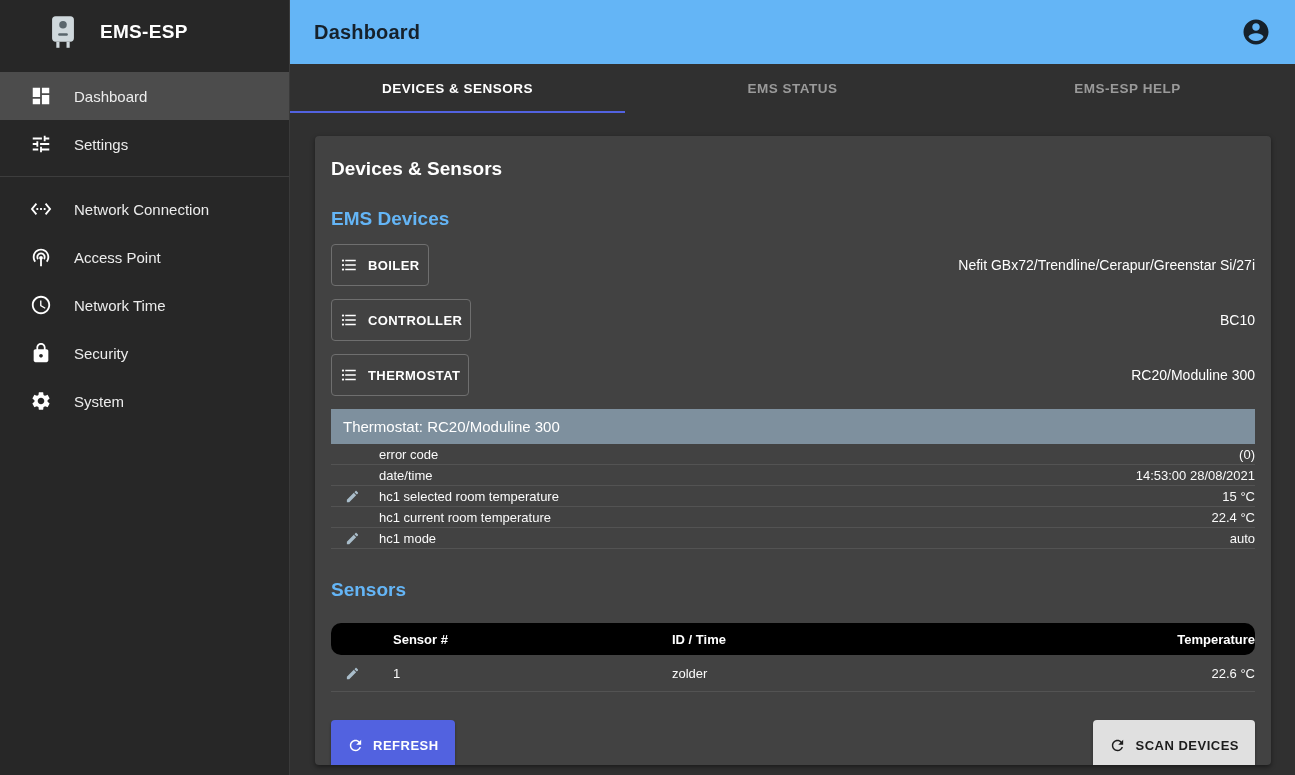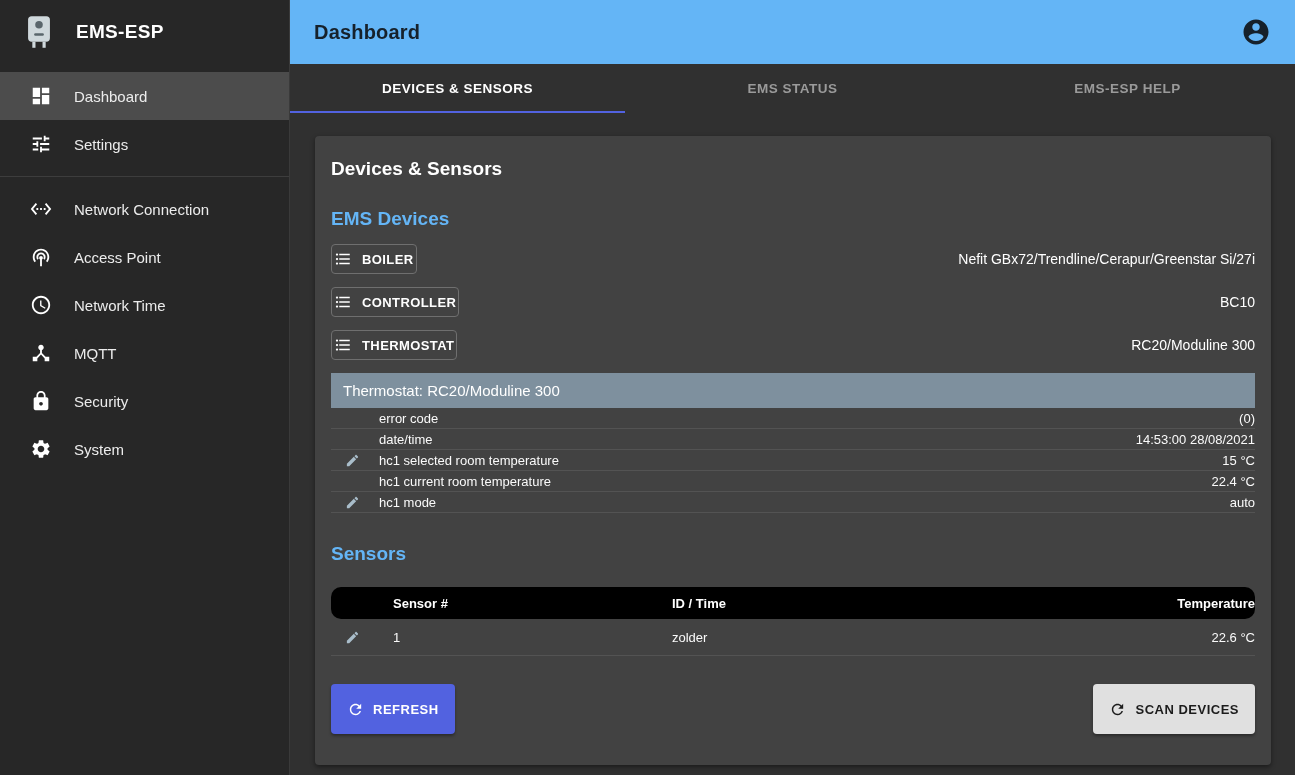--- a/index.html
+++ b/index.html
@@ -14,21 +14,21 @@
 
   
   .sidebar {
     width: 290px; flex-shrink: 0;
     background: #272727;
     border-right: 1px solid #3a3a3a;
     display: flex; flex-direction: column;
   }
   .sidebar-header {
     height: 64px; display: flex; align-items: center;
-    padding: 0 24px; gap: 22px; flex-shrink: 0;
+    padding: 0 24px; gap: 22px; flex-shrink: 0; margin-left: 24px;
   }
   .logo-icon { width: 30px; height: 34px; }
   .app-title { font-size: 19px; font-weight: bold; letter-spacing: .3px; color: #fff; }
   .nav { padding-top: 8px; }
   .nav-item {
     height: 48px; display: flex; align-items: center;
     padding: 0 16px 0 30px; gap: 22px;
     font-size: 15px; color: #ececec; cursor: pointer;
   }
   .nav-item svg { width: 22px; height: 22px; fill: #ffffff; flex-shrink: 0; }
@@ -68,21 +68,21 @@
   .section-heading { font-size: 19px; font-weight: bold; color: #64b5f6; }
   .ems-heading { margin-top: 28px; }
 
   .device-list { margin-top: 14px; }
   .device-row {
     display: flex; align-items: center; justify-content: space-between;
     margin-bottom: 13px;
   }
   .device-btn {
     display: inline-flex; align-items: center; gap: 10px;
-    height: 30px; padding: 0 2px;
+    height: 42px; padding: 0 8px;
     background: transparent; border: 1px solid #6f6f6f; border-radius: 4px;
     color: #fff; font-family: "Liberation Sans", sans-serif;
     font-size: 13px; font-weight: bold; letter-spacing: .4px; cursor: pointer;
   }
   .device-btn svg { width: 18px; height: 18px; fill: #fff; }
   .device-model { font-size: 14px; color: #fff; }
 
   .tbl-header {
     margin-top: 9px; background: #7e909e; color: #fff;
     font-size: 15px; padding: 9px 12px;
@@ -168,26 +168,20 @@
         <svg viewBox="0 0 24 24">
             <path d="M12 11c-1.1 0-2 .9-2 2 0 .74.4 1.38 1 1.72V22h2v-7.28c.6-.35 1-.98 1-1.72 0-1.1-.9-2-2-2zm0-8C7.03 3 3 7.03 3 12c0 2.21.8 4.23 2.12 5.79l1.42-1.42C5.59 15.19 5 13.67 5 12c0-3.87 3.13-7 7-7s7 3.13 7 7c0 1.67-.59 3.19-1.54 4.36l1.42 1.42C20.2 16.23 21 14.21 21 12c0-4.97-4.03-9-9-9zm0 4c-2.76 0-5 2.24-5 5 0 1.12.37 2.16 1 3l1.43-1.43c-.27-.47-.43-1-.43-1.57 0-1.66 1.34-3 3-3s3 1.34 3 3c0 .57-.16 1.1-.43 1.57L16 15c.63-.84 1-1.88 1-3 0-2.76-2.24-5-5-5z"></path>
           </svg>
         <span>Access Point</span>
       </div>
       <div class="nav-item">
         <svg viewBox="0 0 24 24">
             <path d="M11.99 2C6.47 2 2 6.48 2 12s4.47 10 9.99 10C17.52 22 22 17.52 22 12S17.52 2 11.99 2zm.01 18c-4.42 0-8-3.58-8-8s3.58-8 8-8 8 3.58 8 8-3.58 8-8 8zm.5-13H11v6l5.25 3.15.75-1.23-4.5-2.67z"></path>
           </svg>
         <span>Network Time</span>
-      </div>
-      <div class="nav-item">
-        <svg viewBox="0 0 24 24">
-            <path d="M17 16l-4-4V8.82C14.16 8.4 15 7.3 15 6c0-1.66-1.34-3-3-3S9 4.34 9 6c0 1.3.84 2.4 2 2.82V12l-4 4H3v5h5v-3.05l4-4.2 4 4.2V21h5v-5h-4z"></path>
-          </svg>
-        <span>MQTT</span>
       </div>
       <div class="nav-item">
         <svg viewBox="0 0 24 24">
             <path d="M18 8h-1V6c0-2.76-2.24-5-5-5S7 3.24 7 6v2H6c-1.1 0-2 .9-2 2v10c0 1.1.9 2 2 2h12c1.1 0 2-.9 2-2V10c0-1.1-.9-2-2-2zm-6 9c-1.1 0-2-.9-2-2s.9-2 2-2 2 .9 2 2-.9 2-2 2zm3.1-9H8.9V6c0-1.71 1.39-3.1 3.1-3.1 1.71 0 3.1 1.39 3.1 3.1v2z"></path>
           </svg>
         <span>Security</span>
       </div>
       <div class="nav-item">
         <svg viewBox="0 0 24 24">
             <path d="M19.14 12.94c.04-.3.06-.61.06-.94 0-.32-.02-.64-.07-.94l2.03-1.58c.18-.14.23-.41.12-.61l-1.92-3.32c-.12-.22-.37-.29-.59-.22l-2.39.96c-.5-.38-1.03-.7-1.62-.94l-.36-2.54c-.04-.24-.24-.41-.48-.41h-3.84c-.24 0-.43.17-.47.41l-.36 2.54c-.59.24-1.13.57-1.62.94l-2.39-.96c-.22-.08-.47 0-.59.22L2.74 8.87c-.12.21-.08.47.12.61l2.03 1.58c-.05.3-.09.63-.09.94s.02.64.07.94l-2.03 1.58c-.18.14-.23.41-.12.61l1.92 3.32c.12.22.37.29.59.22l2.39-.96c.5.38 1.03.7 1.62.94l.36 2.54c.05.24.24.41.48.41h3.84c.24 0 .44-.17.47-.41l.36-2.54c.59-.24 1.13-.56 1.62-.94l2.39.96c.22.08.47 0 .59-.22l1.92-3.32c.12-.22.07-.47-.12-.61l-2.01-1.58zM12 15.6c-1.98 0-3.6-1.62-3.6-3.6s1.62-3.6 3.6-3.6 3.6 1.62 3.6 3.6-1.62 3.6-3.6 3.6z"></path>

